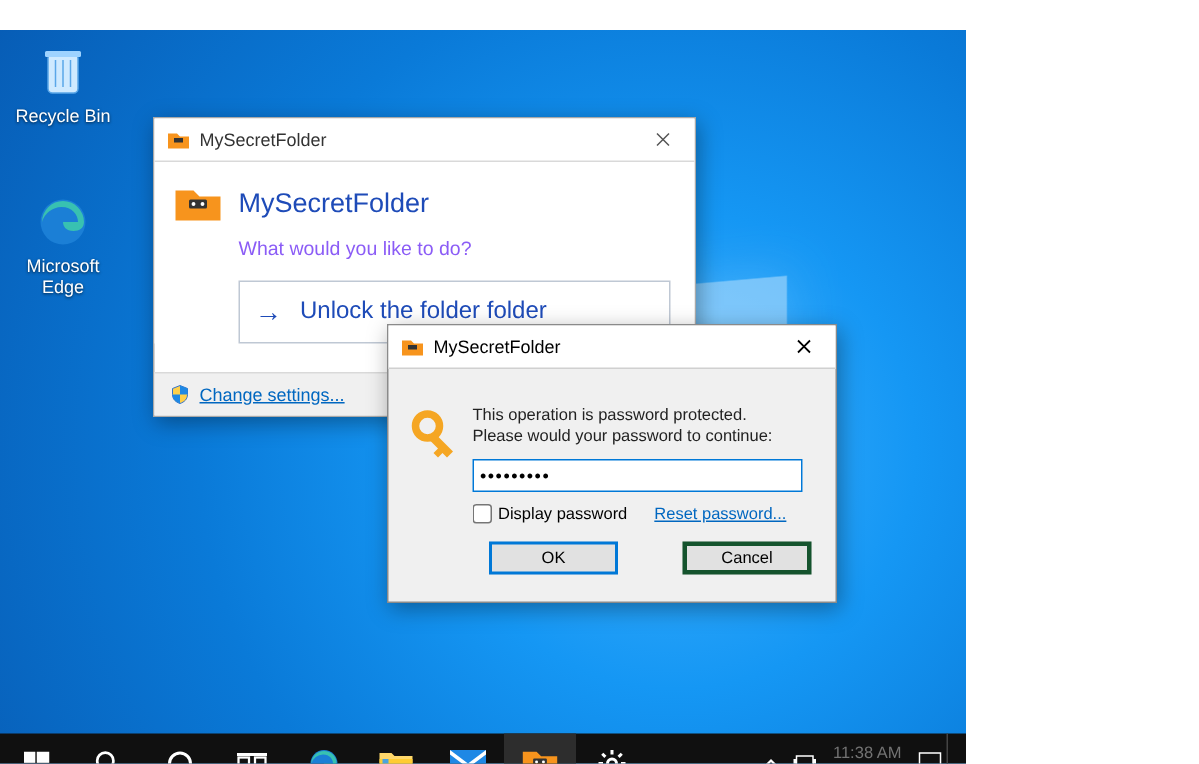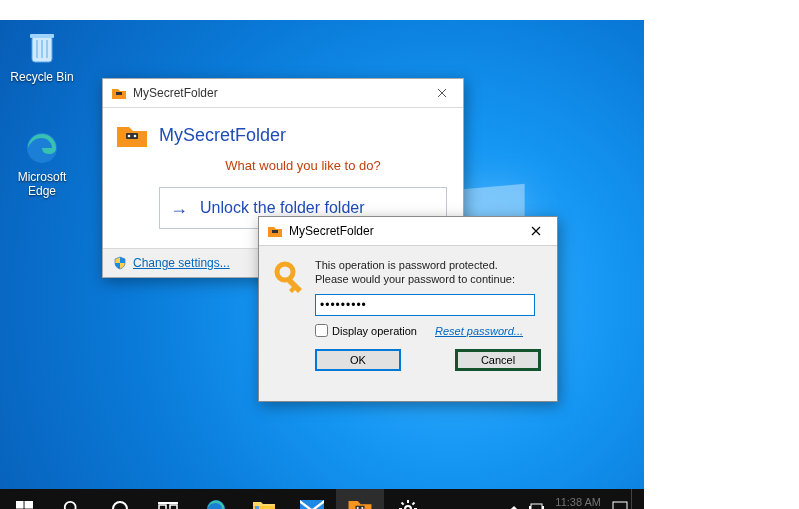--- a/index.html
+++ b/index.html
@@ -33,39 +33,39 @@
   .titlebar .t-icon{width:16px;height:16px;margin-right:6px;}
   .titlebar .t-text{flex:1;font-size:12px;}
   .titlebar .t-close{width:42px;height:28px;display:flex;align-items:center;justify-content:center;color:#555;}
 
   
   .win1{left:102px;top:58px;width:360px;height:198px;}
   .win1 .body{padding:10px 16px 0 12px;background:#fff;}
   .win1 .header{display:flex;align-items:center;margin-bottom:6px;}
   .win1 .header .big-icon{width:34px;height:34px;margin-right:10px;}
   .win1 .header .appname{color:var(--title-blue);font-size:18px;}
-  .win1 .question{font-size:13px;margin-left:44px;margin-bottom:14px;color:#c2410c;text-align:center;}
+  .win1 .question{font-size:13px;margin-left:44px;margin-bottom:14px;color:#8b5cf6;}
   .unlock-box{margin-left:44px;border:1px solid #bfc8d4;height:40px;display:flex;align-items:center;padding:0 10px;color:var(--title-blue);font-size:16px;cursor:pointer;}
   .unlock-box .arrow{margin-right:12px;color:var(--title-blue);font-size:18px;}
   .win1 .footer{position:absolute;left:0;right:0;bottom:0;height:28px;border-top:1px solid #d9d9d9;background:#f0f0f0;display:flex;align-items:center;padding:0 10px;}
   .win1 .footer a{color:var(--link-blue);text-decoration:underline;font-size:12px;cursor:pointer;display:flex;align-items:center;}
   .win1 .footer .shield{width:14px;height:14px;margin-right:6px;}
 
   
   .win2{left:258px;top:196px;width:298px;height:184px;background:#f0f0f0;border:1px solid #8a8a8a;}
   .win2 .titlebar{background:#fff;border-bottom:1px solid #d0d0d0;color:#000;}
-  .win2 .body{padding:12px 16px 10px 14px;display:flex;}
+  .win2 .body{padding:24px 16px 10px 14px;display:flex;}
   .win2 .key-icon{width:34px;height:44px;margin-right:8px;color:#f5a623;font-size:34px;}
   .win2 .msg{font-size:11px;color:#222;margin-bottom:8px;line-height:14px;}
   .win2 input.pwd{width:210px;height:18px;border:1px solid var(--win-blue);padding:1px 4px;font-family:inherit;font-size:12px;letter-spacing:1px;}
   .win2 .row2{display:flex;align-items:center;margin-top:8px;font-size:11px;}
   .win2 .row2 label{display:flex;align-items:center;margin-right:18px;cursor:pointer;}
   .win2 .row2 input[type=checkbox]{width:13px;height:13px;margin:0 4px 0 0;}
-  .win2 .row2 a{color:var(--link-blue);text-decoration:underline;cursor:pointer;font-style:italic;}
-  .win2 .btnrow{display:flex;justify-content:space-between;gap:26px;margin-top:12px;}
+  .win2 .row2 a{color:var(--link-blue);text-decoration:underline;cursor:pointer;}
+  .win2 .btnrow{display:flex;justify-content:flex-end;gap:43px;margin-top:12px;}
   .win2 button{width:86px;height:22px;font-size:11px;background:#e1e1e1;border:3px solid #14532d;cursor:pointer;}
   .win2 button.default{border:2px solid var(--win-blue);}
 
   
   .taskbar{position:absolute;left:0;right:0;bottom:0;height:40px;background:#101010;display:flex;align-items:center;color:#737373;}
   .tb-item{width:48px;height:40px;display:flex;align-items:center;justify-content:center;cursor:pointer;}
   .tb-item.active{background:#2d2d2d;border-bottom:2px solid #76b9ed;height:38px;}
   .tb-sep{flex:1;}
   .tray{display:flex;align-items:center;height:40px;padding-right:6px;}
   .tray .sm{width:22px;text-align:center;font-size:12px;color:#fff;cursor:pointer;}
@@ -182,21 +182,21 @@
       </div>
       <div style="flex:1">
         <div class="msg">
           <span>This operation is password protected.</span><br>
           <span>Please would your password to continue:</span>
         </div>
         <input class="pwd" type="text" value="•••••••••" style="">
         <div class="row2">
           <label>
             <input type="checkbox" style="">
-            <span>Display operation</span>
+            <span>Display password</span>
           </label>
           <a>Reset password...</a>
         </div>
         <div class="btnrow">
           <button class="default">OK</button>
           <button>Cancel</button>
         </div>
       </div>
     </div>
   </div>

